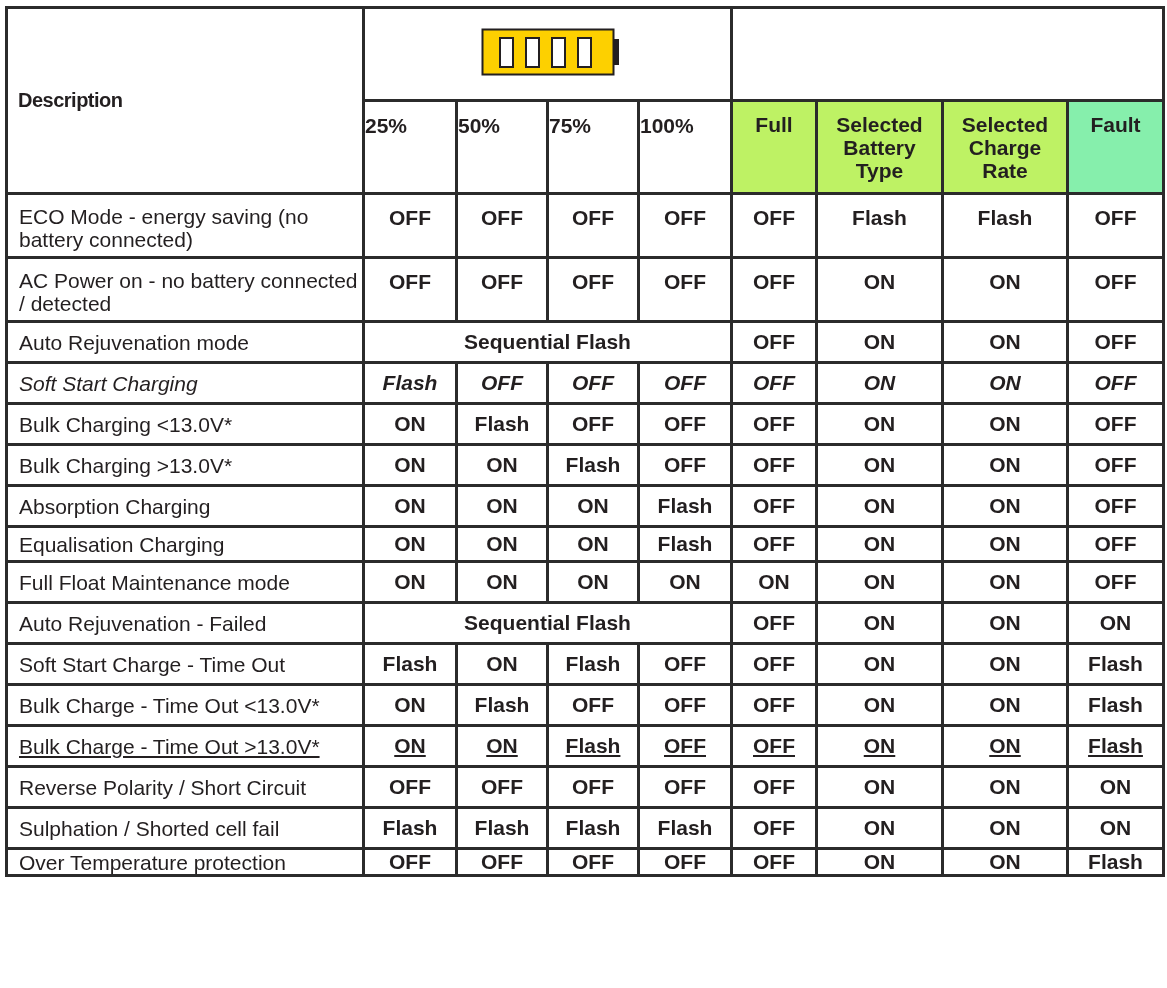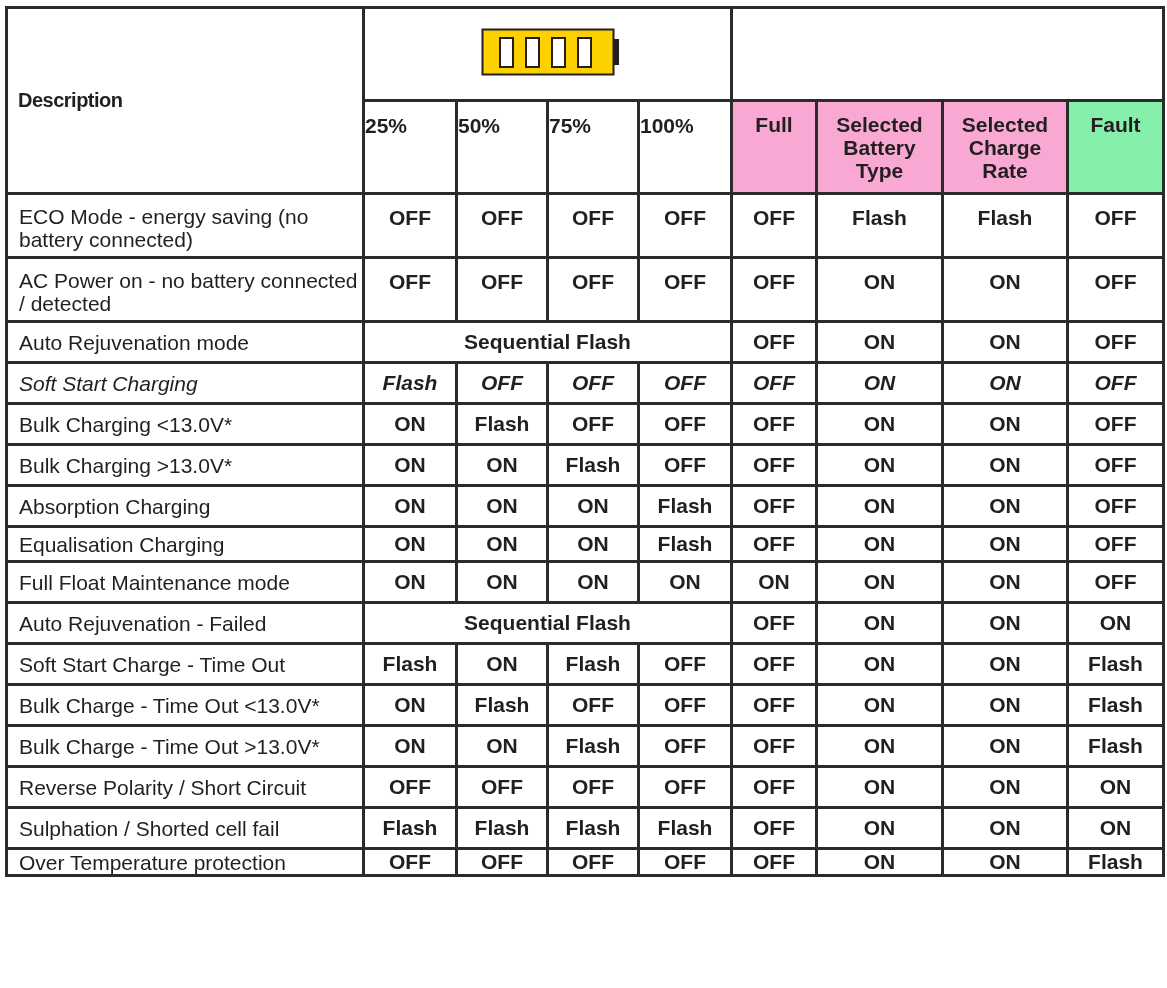--- a/index.html
+++ b/index.html
@@ -9,21 +9,21 @@
               table-layout: fixed; }
   table.led td, table.led th { border: 3px solid #2b2b2b; padding: 0; }
   .desc-head { text-align: left; vertical-align: middle; font-size: 20px; font-weight: bold;
                padding-left: 10px !important; letter-spacing: -0.5px; }
   .batt-cell { height: 90px; text-align: center; vertical-align: middle; }
   .blank-head { height: 90px; }
   .pct { font-size: 21px; font-weight: bold; text-align: left; vertical-align: top;
          padding-top: 12px !important; height: 77px; }
   .ind { font-size: 21px; font-weight: bold; text-align: center; vertical-align: top;
          padding-top: 11px !important; line-height: 23px; }
-  .green { background: #f9a8d4; }
+  .green { background: #bef264; }
   .red { background: #86efac; }
   td.d { font-size: 21px; text-align: left; padding-left: 11px !important; line-height: 23px;
          vertical-align: middle; }
   td.v { font-size: 21px; font-weight: bold; text-align: center; vertical-align: middle; }
   tr.tall td.v { vertical-align: top; padding-top: 11px; }
   tr.tall td.d { vertical-align: top; padding-top: 10px !important; }
   .battery { display: inline-block; position: relative; width: 134px; height: 48px; }
 </style>
 </head>
 <body>
@@ -188,21 +188,21 @@
         <td class="d">Bulk Charge - Time Out &lt;13.0V*</td>
         <td class="v">ON</td>
         <td class="v">Flash</td>
         <td class="v">OFF</td>
         <td class="v">OFF</td>
         <td class="v">OFF</td>
         <td class="v">ON</td>
         <td class="v">ON</td>
         <td class="v">Flash</td>
       </tr>
-      <tr style="height: 41px;">
+      <tr style="height: 41px; text-decoration: underline;">
         <td class="d">Bulk Charge - Time Out &gt;13.0V*</td>
         <td class="v">ON</td>
         <td class="v">ON</td>
         <td class="v">Flash</td>
         <td class="v">OFF</td>
         <td class="v">OFF</td>
         <td class="v">ON</td>
         <td class="v">ON</td>
         <td class="v">Flash</td>
       </tr>

